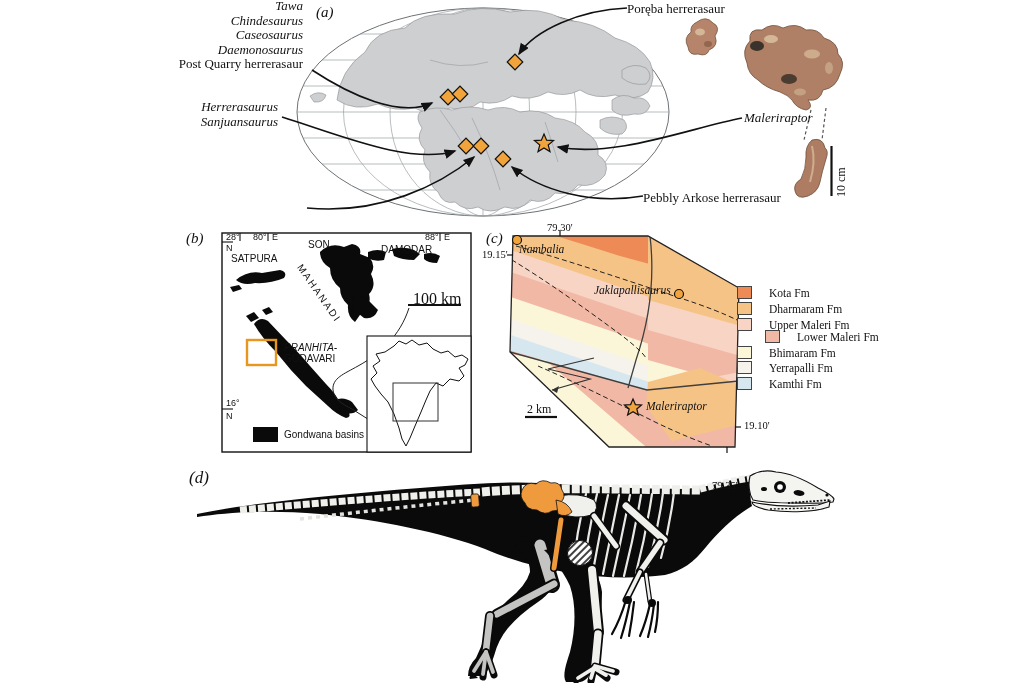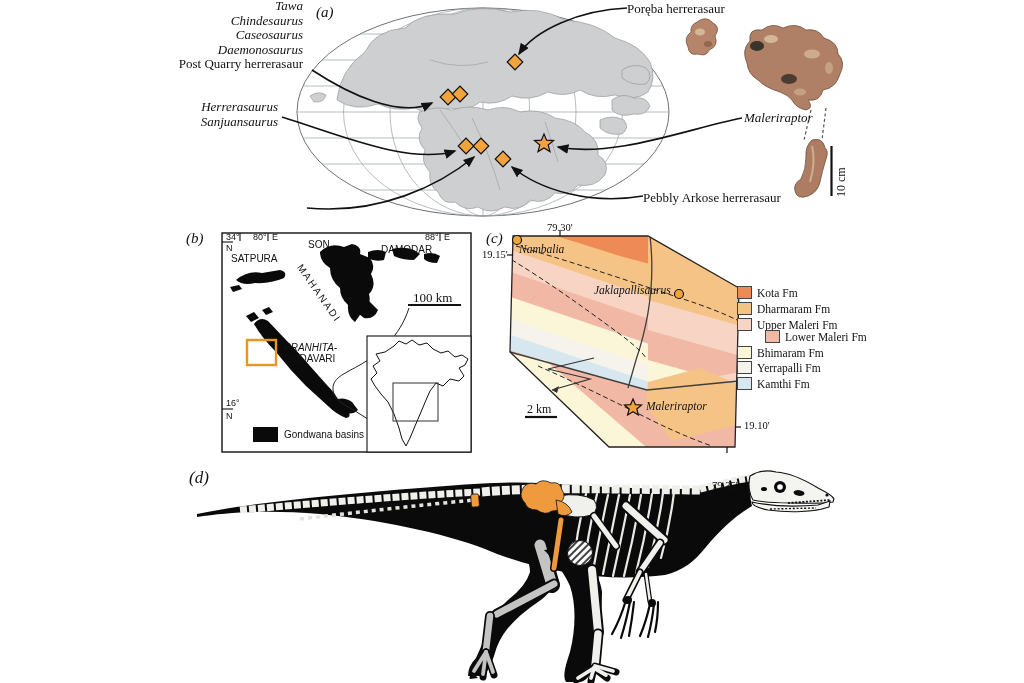--- a/index.html
+++ b/index.html
@@ -7,21 +7,21 @@
          font-family:"Liberation Serif",serif;color:#111;}
   .abs{position:absolute;}
   .it{font-style:italic;}
   .panel-letter{font-style:italic;font-size:15px;}
   .taxa-block{position:absolute;text-align:right;font-size:13px;line-height:14.5px;white-space:nowrap;}
   .rlabel{position:absolute;font-size:13px;white-space:nowrap;}
   .vscale{position:absolute;writing-mode:vertical-rl;transform:rotate(180deg);font-size:12px;}
   .btxt{position:absolute;font-size:10px;white-space:nowrap;font-family:"Liberation Sans",sans-serif;}
   .ctxt{position:absolute;font-size:10.5px;white-space:nowrap;}
   .site{position:absolute;font-size:11.5px;font-style:italic;white-space:nowrap;}
-  .leg-row{position:absolute;left:737px;display:flex;align-items:center;gap:5px;}
+  .leg-row{position:absolute;left:737px;display:flex;align-items:center;gap:17px;}
   .leg-sw{width:13px;height:11px;border:1px solid #444;flex:0 0 auto;}
   .leg-lb{font-size:11.5px;white-space:nowrap;}
   svg{position:absolute;left:0;top:0;}
 </style>
 </head>
 <body>
 
 <div class="stage">
 
 <svg width="1024" height="683" viewBox="0 0 1024 683">
@@ -327,35 +327,35 @@
   <div class="it">Sanjuansaurus</div>
 </div>
 
 
 <div class="rlabel" style="left:627px;top:1px;">Poręba herrerasaur</div>
 <div class="rlabel it" style="left:744px;top:110px;">Maleriraptor</div>
 <div class="rlabel" style="left:643px;top:190px;">Pebbly Arkose herrerasaur</div>
 <div class="vscale" style="left:834px;top:147px;height:50px;">10 cm</div>
 
 <div class="abs panel-letter" style="left:186px;top:230px;">(b)</div>
-<div class="btxt" style="left:226px;top:232px;font-size:9px;">34°</div>
+<div class="btxt" style="left:226px;top:232px;font-size:9px;">28°</div>
 <div class="btxt" style="left:226px;top:243px;font-size:9px;">N</div>
 <div class="btxt" style="left:253px;top:232px;font-size:9px;">80°</div>
 <div class="btxt" style="left:272px;top:232px;font-size:9px;">E</div>
 <div class="btxt" style="left:425px;top:232px;font-size:9px;">88°</div>
 <div class="btxt" style="left:444px;top:232px;font-size:9px;">E</div>
 <div class="btxt" style="left:226px;top:398px;font-size:9px;">16°</div>
 <div class="btxt" style="left:226px;top:411px;font-size:9px;">N</div>
 <div class="btxt" style="left:231px;top:253px;">SATPURA</div>
 <div class="btxt" style="left:308px;top:239px;">SON</div>
 <div class="btxt" style="left:304px;top:262px;transform:rotate(55deg);transform-origin:left top;letter-spacing:2px;">MAHANADI</div>
 <div class="btxt" style="left:381px;top:244px;">DAMODAR</div>
 <div class="btxt" style="left:284px;top:342px;font-style:italic;">PRANHITA-</div>
 <div class="btxt" style="left:284px;top:353px;">GODAVARI</div>
-<div class="ctxt" style="left:413px;top:290px;font-size:13px;">100 km</div>
+<div class="ctxt" style="left:413px;top:290px;font-size:16px;">100 km</div>
 <div class="btxt" style="left:284px;top:429px;">Gondwana basins</div>
 
 <div class="abs panel-letter" style="left:486px;top:230px;">(c)</div>
 <div class="ctxt" style="left:547px;top:222px;">79.30'</div>
 <div class="ctxt" style="left:482px;top:249px;">19.15'</div>
 <div class="ctxt" style="left:744px;top:420px;">19.10'</div>
 <div class="ctxt" style="left:712px;top:448px;margin-top:32px;">79.35'</div>
 <div class="ctxt" style="left:527px;top:402px;font-size:12px;">2 km</div>
 <div class="site" style="left:519px;top:243px;">Nambalia</div>
 <div class="site" style="left:594px;top:284px;">Jaklapallisaurus</div>

